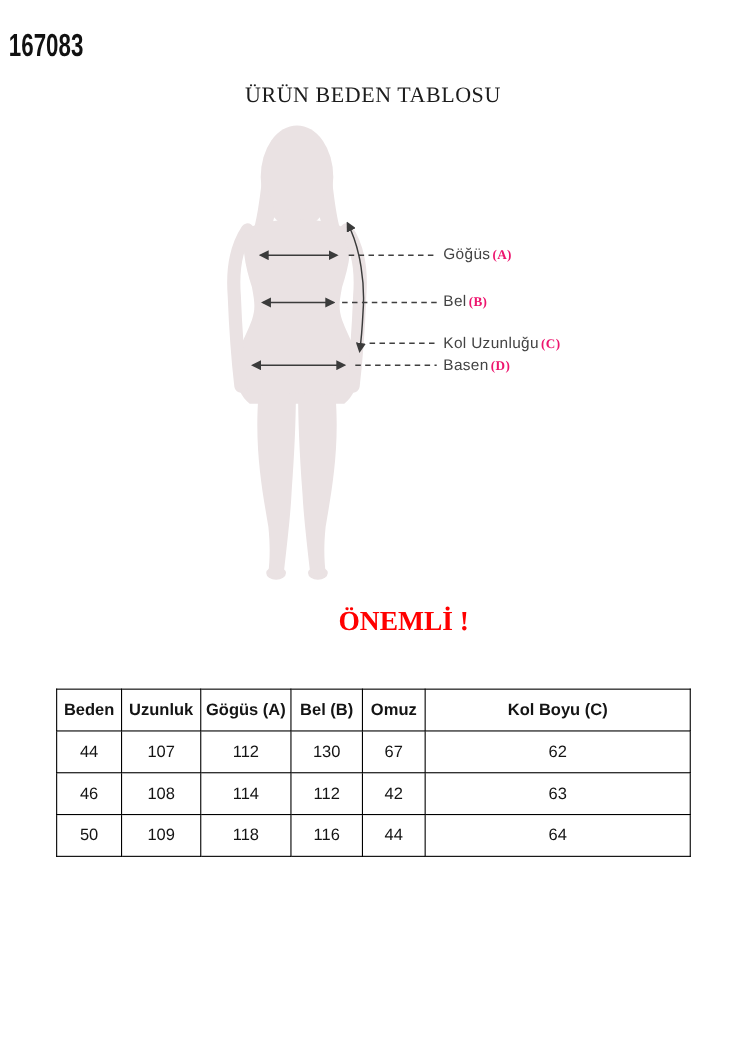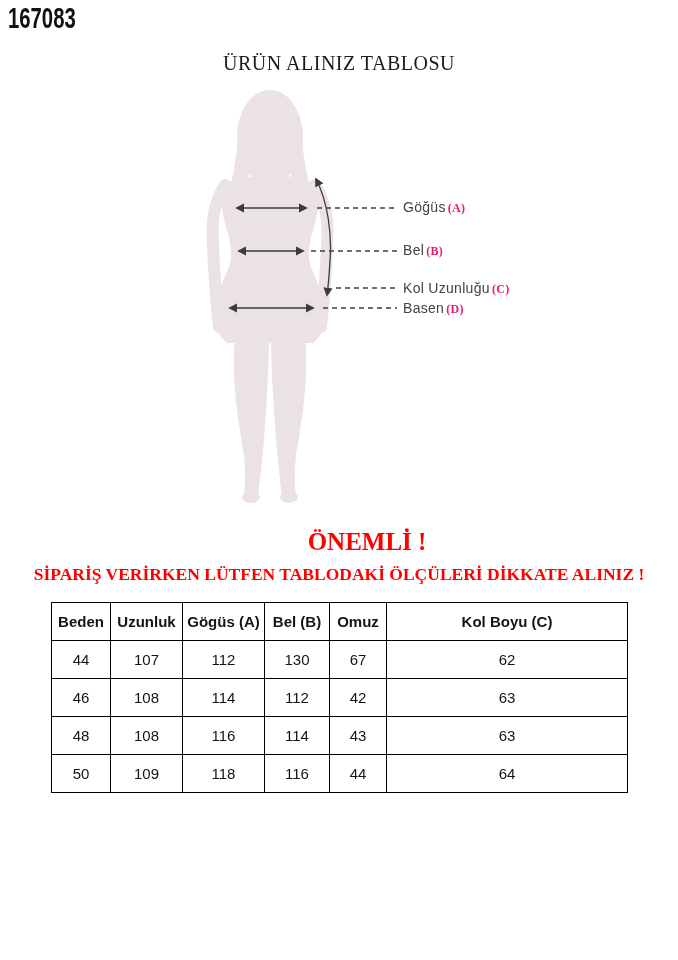--- a/index.html
+++ b/index.html
@@ -1,18 +1,18 @@
 <!DOCTYPE html>
 <html><head>
 <meta charset="utf-8">
 <style>
   html,body{margin:0;padding:0;background:#fff;}
   .page{
     position:relative;width:678px;height:919px;background:#ffffff;
-    font-family:"Liberation Sans",sans-serif;overflow:hidden;
+    font-family:"Liberation Sans",sans-serif;overflow:hidden;margin-top:24px;
   }
   
   .product-code{
     position:absolute;left:8px;top:2px;
     font-family:"Liberation Sans",sans-serif;font-weight:bold;font-size:29px;
     color:#111;transform:scaleX(.70);transform-origin:left top;letter-spacing:0px;
   }
   
   .page-title{
     position:absolute;left:0;top:52px;width:100%;text-align:center;
@@ -51,21 +51,21 @@
   }
   table.size-table th{font-weight:bold;}
 </style>
 </head>
 <body>
 
 <div class="page">
 
   <div class="product-code">167083</div>
 
-  <div class="page-title">ÜRÜN ALINIZ TABLOSU</div>
+  <div class="page-title">ÜRÜN BEDEN TABLOSU</div>
 
   <div class="figure">
     <svg width="310" height="430" viewBox="0 0 310 430">
       <defs>
         <marker id="mArrow" viewBox="0 0 10 10" refX="8" refY="5" markerWidth="7" markerHeight="7" orient="auto-start-reverse">
           <path d="M0,0 L10,5 L0,10 z" fill="#3b3b3b"></path>
         </marker>
       </defs>
 
       <g fill="#eae2e3">
@@ -118,21 +118,20 @@
     </div>
     <div class="measure-label lbl-sleeve">
       <span>Kol Uzunluğu</span><span class="letter">(C)</span>
     </div>
     <div class="measure-label lbl-hip">
       <span>Basen</span><span class="letter">(D)</span>
     </div>
   </div>
 
   <div class="warn-heading">ÖNEMLİ !</div>
-  <div class="warn-sub">SİPARİŞ VERİRKEN LÜTFEN TABLODAKİ ÖLÇÜLERİ DİKKATE ALINIZ !</div>
 
   <div class="size-table-wrap">
     <table class="size-table">
       <colgroup>
         <col style="width:59px">
           <col style="width:72px">
           <col style="width:82px">
         <col style="width:65px">
           <col style="width:57px">
           <col style="width:241px">
@@ -158,28 +157,20 @@
         </tr>
         <tr>
           <td>46</td>
           <td>108</td>
           <td>114</td>
           <td>112</td>
           <td>42</td>
           <td>63</td>
         </tr>
         <tr>
-          <td>48</td>
-          <td>108</td>
-          <td>116</td>
-          <td>114</td>
-          <td>43</td>
-          <td>63</td>
-        </tr>
-        <tr>
           <td>50</td>
           <td>109</td>
           <td>118</td>
           <td>116</td>
           <td>44</td>
           <td>64</td>
         </tr>
       </tbody>
     </table>
   </div>

